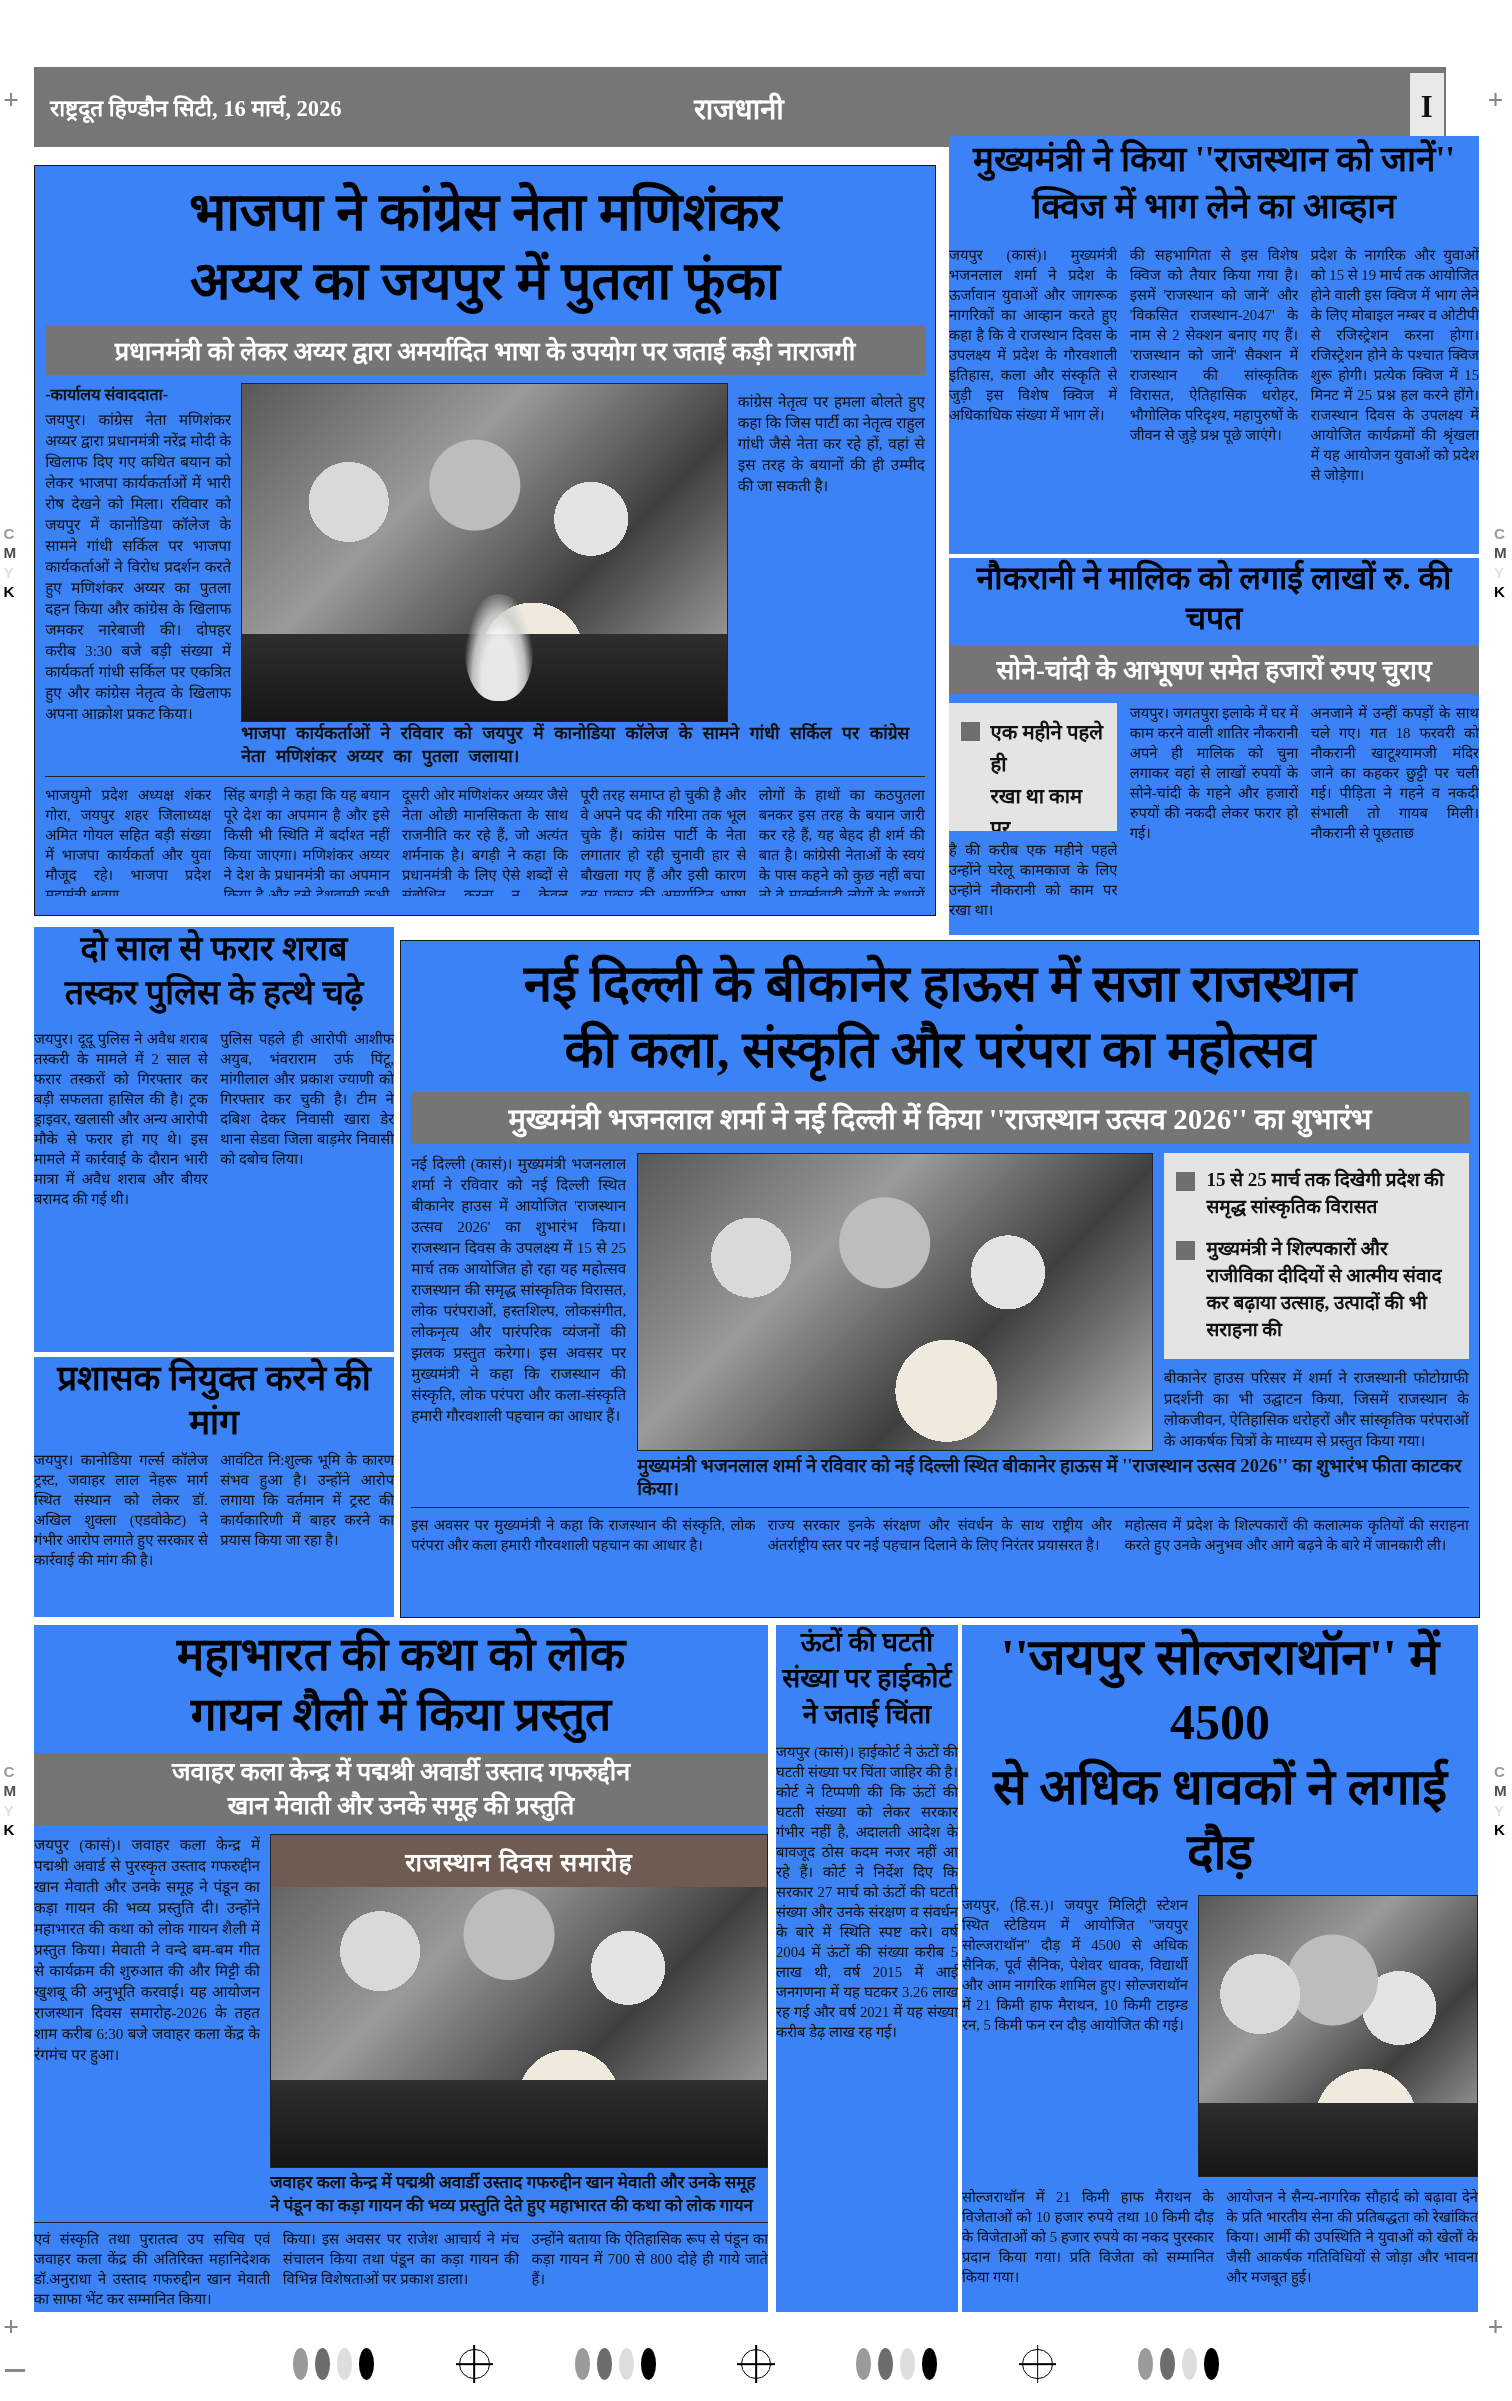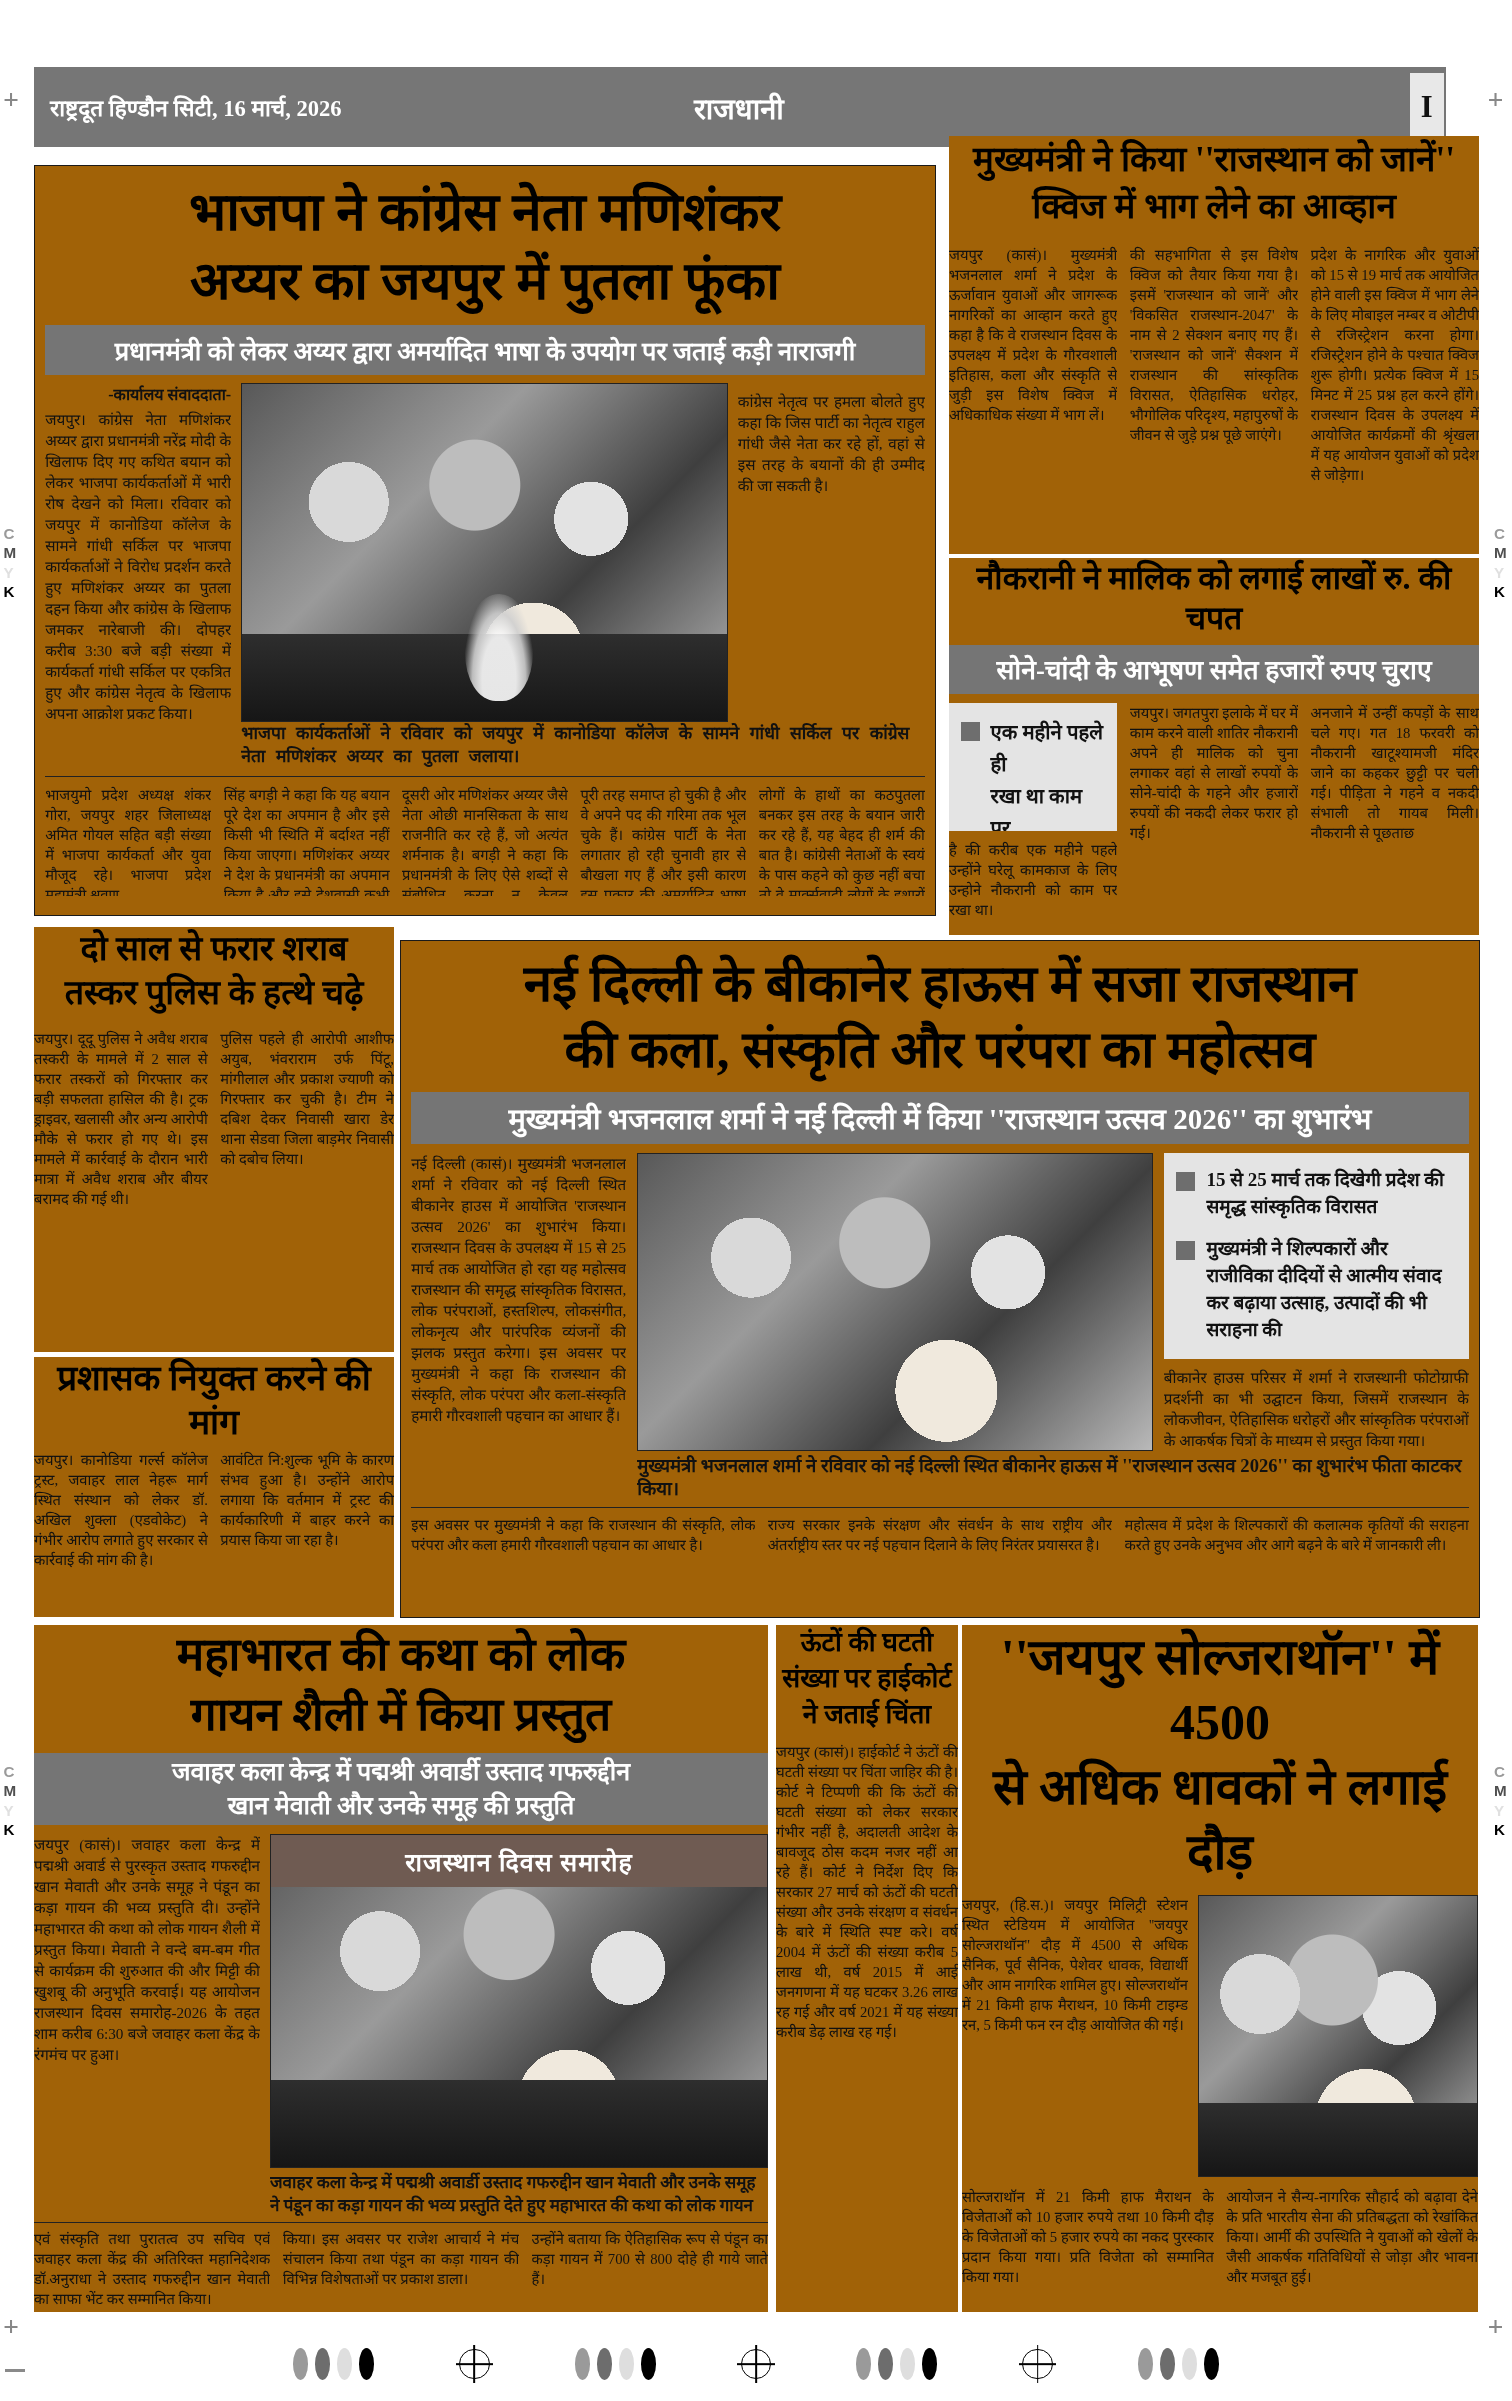--- a/index.html
+++ b/index.html
@@ -16,30 +16,30 @@
   .section-title { color:#fff; font-weight:bold; font-size:29px; flex:1; text-align:center; }
   .pagebox { width:34px; height:69px; background:#e8e8e8; margin-right:2.3px;
     display:flex; align-items:center; justify-content:center; font-size:30.5px; font-weight:bold; color:#111; }
   .mast-spacer { width:474px; }
   
   .plus { position:absolute; font-size:25px; color:#888; font-family:"DejaVu Sans Mono",monospace; }
   .dash { position:absolute; width:20.3px; height:2.8px; background:#8a8a8a; }
   .cmyk { position:absolute; display:flex; flex-direction:column; gap:2.3px;
     font-family:"Liberation Sans",sans-serif; font-weight:bold; font-size:15.2px; line-height:17px; }
   
-  .article { position:absolute; background:#a16207; }
+  .article { position:absolute; background:#3b82f6; }
   .boxed { border:1.7px solid #1a1a1a; padding:0 10.2px; }
   .headline { font-weight:bold; text-align:center; white-space:pre-line; color:#000; }
   .graybar { background:#757575; color:#fff; font-weight:bold; text-align:center;
     display:flex; align-items:center; justify-content:center; white-space:pre-line; }
   .cols { display:flex; gap:12.4px; overflow:hidden; }
   .col { flex:1; overflow:hidden; }
   .body { font-size:14.7px; line-height:20px; text-align:justify; }
   .body-lg { font-size:15.2px; line-height:21px; text-align:justify; }
-  .byline { font-weight:bold; text-align:right; font-size:16px; margin-bottom:3.4px; }
+  .byline { font-weight:bold; text-align:left; font-size:16px; margin-bottom:3.4px; }
   .caption { font-weight:bold; font-size:17.5px; line-height:22.6px; overflow:hidden; }
   .divider { border-top:1.7px solid #222; }
   
   .photo { position:relative; border:1.1px solid #222; overflow:hidden;
     background:
       radial-gradient(circle at 22% 35%, #d9d9d9 0 40px, rgba(0,0,0,0) 40px),
       radial-gradient(circle at 48% 30%, #bdbdbd 0 45px, rgba(0,0,0,0) 46px),
       radial-gradient(circle at 72% 40%, #e3e3e3 0 37px, rgba(0,0,0,0) 37px),
       radial-gradient(circle at 60% 80%, #f0e9dd 0 51px, rgba(0,0,0,0) 51px),
       linear-gradient(135deg, #585858 0%, #9a9a9a 35%, #3f3f3f 65%, #b9b9b9 100%);

